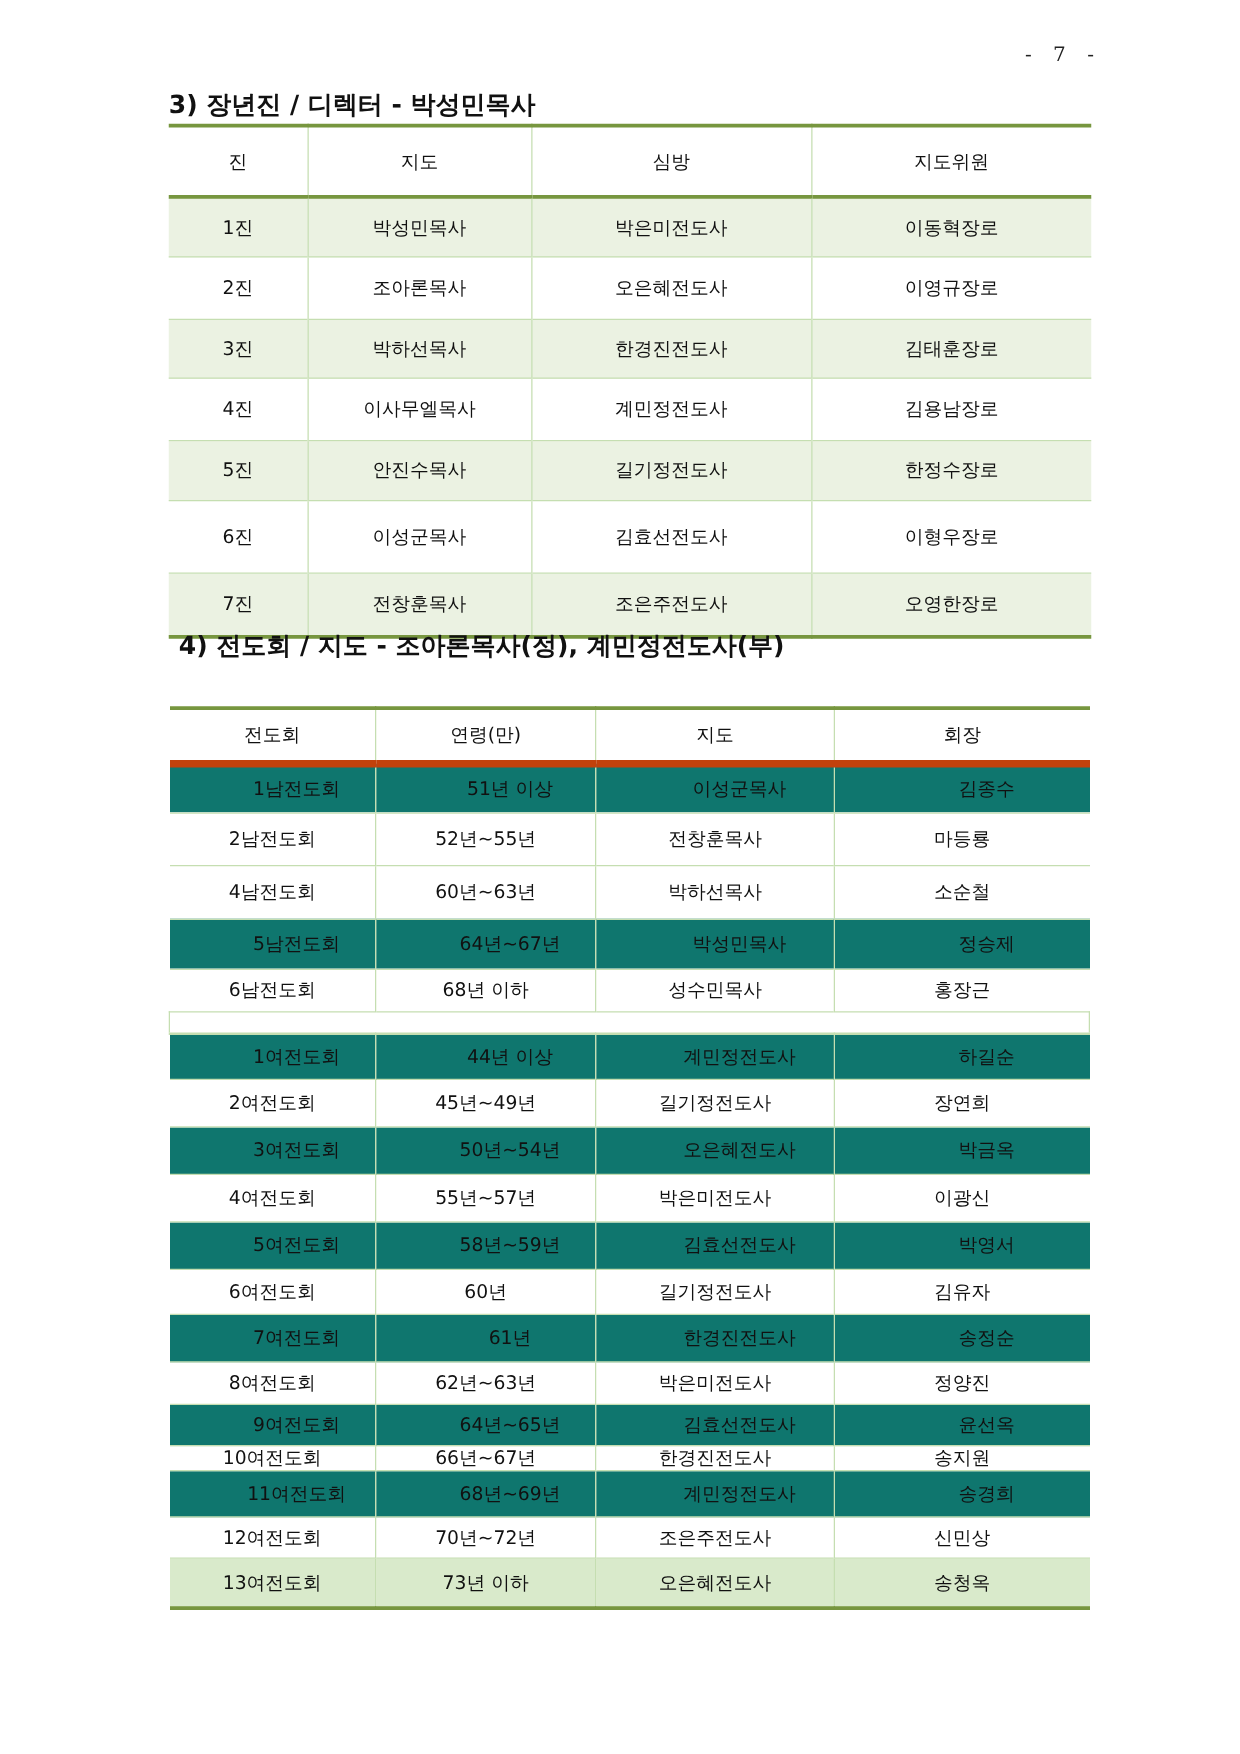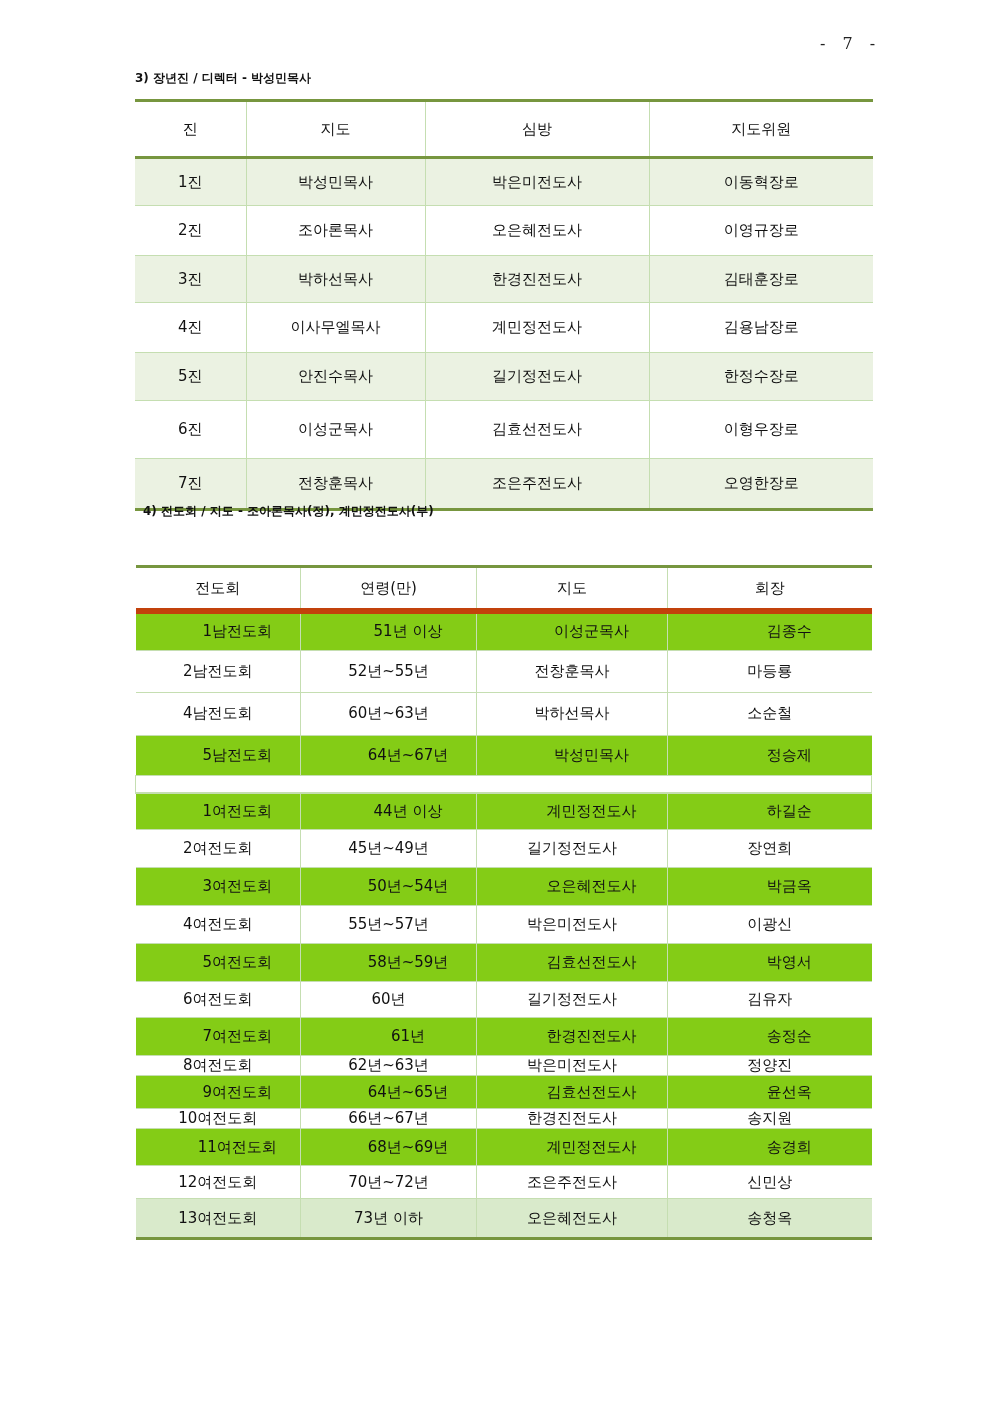--- a/index.html
+++ b/index.html
@@ -1,37 +1,37 @@
 <!DOCTYPE html>
 <html><head>
 <meta charset="utf-8">
 <style>
   html, body { margin: 0; padding: 0; background: #ffffff; }
   body { width: 992px; height: 1403px; position: relative; font-family: "DejaVu Sans", "Liberation Sans", sans-serif; color: #111; }
   .page-num { position: absolute; top: 34px; left: 820px; font-family: "DejaVu Serif", "Liberation Serif", serif; font-size: 16px; letter-spacing: 6px; color: #222; }
-  .sec-title { position: absolute; font-size: 12px; font-weight: bold; color: #111; white-space: nowrap; }
+  .sec-title { position: absolute; font-size: 20px; font-weight: bold; color: #111; white-space: nowrap; }
   #t1-title { top: 70px; left: 135px; }
   #t2-title { top: 503px; left: 143px; }
   table { position: absolute; border-collapse: collapse; table-layout: fixed; }
   td, th { text-align: center; vertical-align: middle; font-size: 15px; font-weight: normal; padding: 0; color: #111; }
   
   #t1 { top: 99px; left: 135px; width: 738px; border-top: 3px solid #77963f; border-bottom: 3px solid #77963f; }
   #t1 th { height: 54px; border-bottom: 3px solid #77963f; }
   #t1 td, #t1 th { border-left: 1px solid #c5deb1; }
   #t1 td:first-child, #t1 th:first-child { border-left: none; }
   #t1 tr.row td { border-top: 1px solid #c5deb1; text-align: center; }
   #t1 tr.row:nth-child(odd) td { background: #ebf2e2; }
   #t1 tr.row:nth-child(even) td { background: #ffffff; }
   
   #t2 { top: 565px; left: 135px; width: 736px; border-top: 3px solid #77963f; border-bottom: 3px solid #77963f; }
   #t2 th { height: 40px; border-bottom: 6px solid #c2410c; }
   #t2 td, #t2 th { border-left: 1px solid #c5deb1; }
   #t2 td:first-child, #t2 th:first-child { border-left: none; }
   #t2 tr.row td { border-top: 1px solid #c5deb1; }
-  #t2 tr.alt td { background: #84cc16; padding-left: 39px; }
+  #t2 tr.alt td { background: #0f766e; padding-left: 39px; }
   #t2 tr.plain td { background: #ffffff; }
   #t2 tr.last td { background: #d9eacb; margin-left: 36px; }
   #t2 tr.gap td { height: 16px; border: 1px solid #c5deb1; border-bottom: 2px solid #c5deb1; background: #fff; }
 </style>
 </head>
 <body>
 
 <div class="page-num">- 7 -</div>
 
 <div class="sec-title" id="t1-title">3) 장년진 / 디렉터 - 박성민목사</div>
@@ -132,20 +132,26 @@
       <td>60년~63년</td>
       <td>박하선목사</td>
       <td>소순철</td>
     </tr>
     <tr class="row alt" style="height:40px">
       <td>5남전도회</td>
       <td>64년~67년</td>
       <td>박성민목사</td>
       <td>정승제</td>
     </tr>
+    <tr class="row plain" style="height:34px">
+      <td>6남전도회</td>
+      <td>68년 이하</td>
+      <td>성수민목사</td>
+      <td>홍장근</td>
+    </tr>
     <tr class="gap">
       <td colspan="4"></td>
     </tr>
     <tr class="row alt" style="height:37px">
       <td>1여전도회</td>
       <td>44년 이상</td>
       <td>계민정전도사</td>
       <td>하길순</td>
     </tr>
     <tr class="row plain" style="height:38px">
@@ -177,21 +183,21 @@
       <td>60년</td>
       <td>길기정전도사</td>
       <td>김유자</td>
     </tr>
     <tr class="row alt" style="height:38px">
       <td>7여전도회</td>
       <td>61년</td>
       <td>한경진전도사</td>
       <td>송정순</td>
     </tr>
-    <tr class="row plain" style="height:20px">
+    <tr class="row plain" style="height:34px">
       <td>8여전도회</td>
       <td>62년~63년</td>
       <td>박은미전도사</td>
       <td>정양진</td>
     </tr>
     <tr class="row alt" style="height:33px">
       <td>9여전도회</td>
       <td>64년~65년</td>
       <td>김효선전도사</td>
       <td>윤선옥</td>

